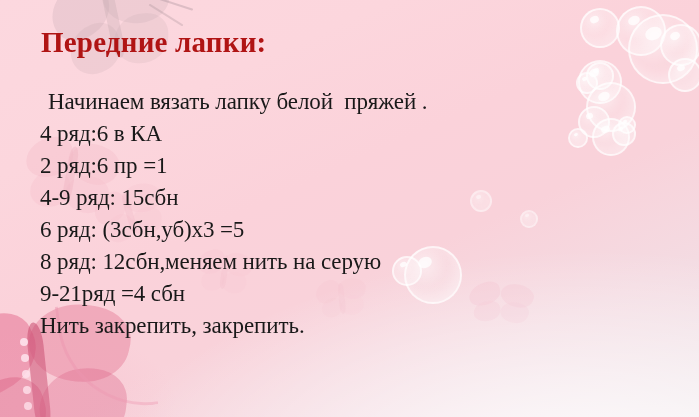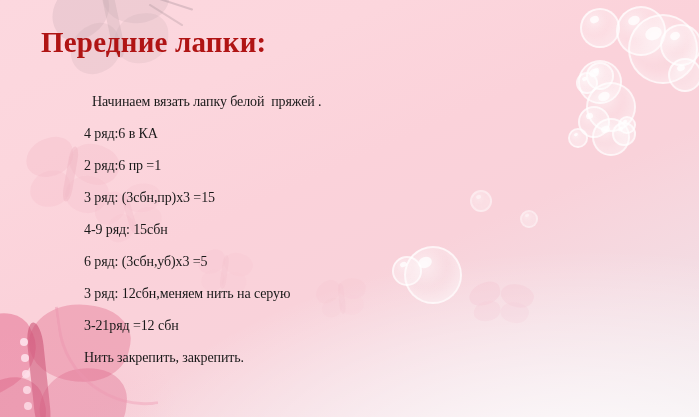--- a/index.html
+++ b/index.html
@@ -79,26 +79,25 @@
   }
 
   .body-text {
     position: absolute;
     left: 40px;
     top: 86px;
     width: 620px;
   }
 
   .line {
-    font-size: 14px;
+    font-size: 23px;
     line-height: 32px;
     color: #191919;
     white-space: pre;
     letter-spacing: -0.1px;
-    margin-left: 44px;
   }
   .line.intro {
     padding-left: 8px;
   }
 </style>
 </head>
 <body>
 
 <div id="slide">
 
@@ -199,22 +198,21 @@
   </div>
 
   <div class="content">
 
     <div class="slide-title">Передние лапки:</div>
 
     <div class="body-text">
       <div class="line intro">Начинаем вязать лапку белой  пряжей .</div>
       <div class="line">4 ряд:6 в КА</div>
       <div class="line">2 ряд:6 пр =1</div>
-      <div class="line">3 ряд: (3сбн,пр)х3 =15</div>
       <div class="line">4-9 ряд: 15сбн</div>
       <div class="line">6 ряд: (3сбн,уб)х3 =5</div>
-      <div class="line">3 ряд: 12сбн,меняем нить на серую</div>
-      <div class="line">3-21ряд =12 сбн</div>
+      <div class="line">8 ряд: 12сбн,меняем нить на серую</div>
+      <div class="line">9-21ряд =4 сбн</div>
       <div class="line">Нить закрепить, закрепить.</div>
     </div>
 
   </div>
 </div>
 
 </body></html>

